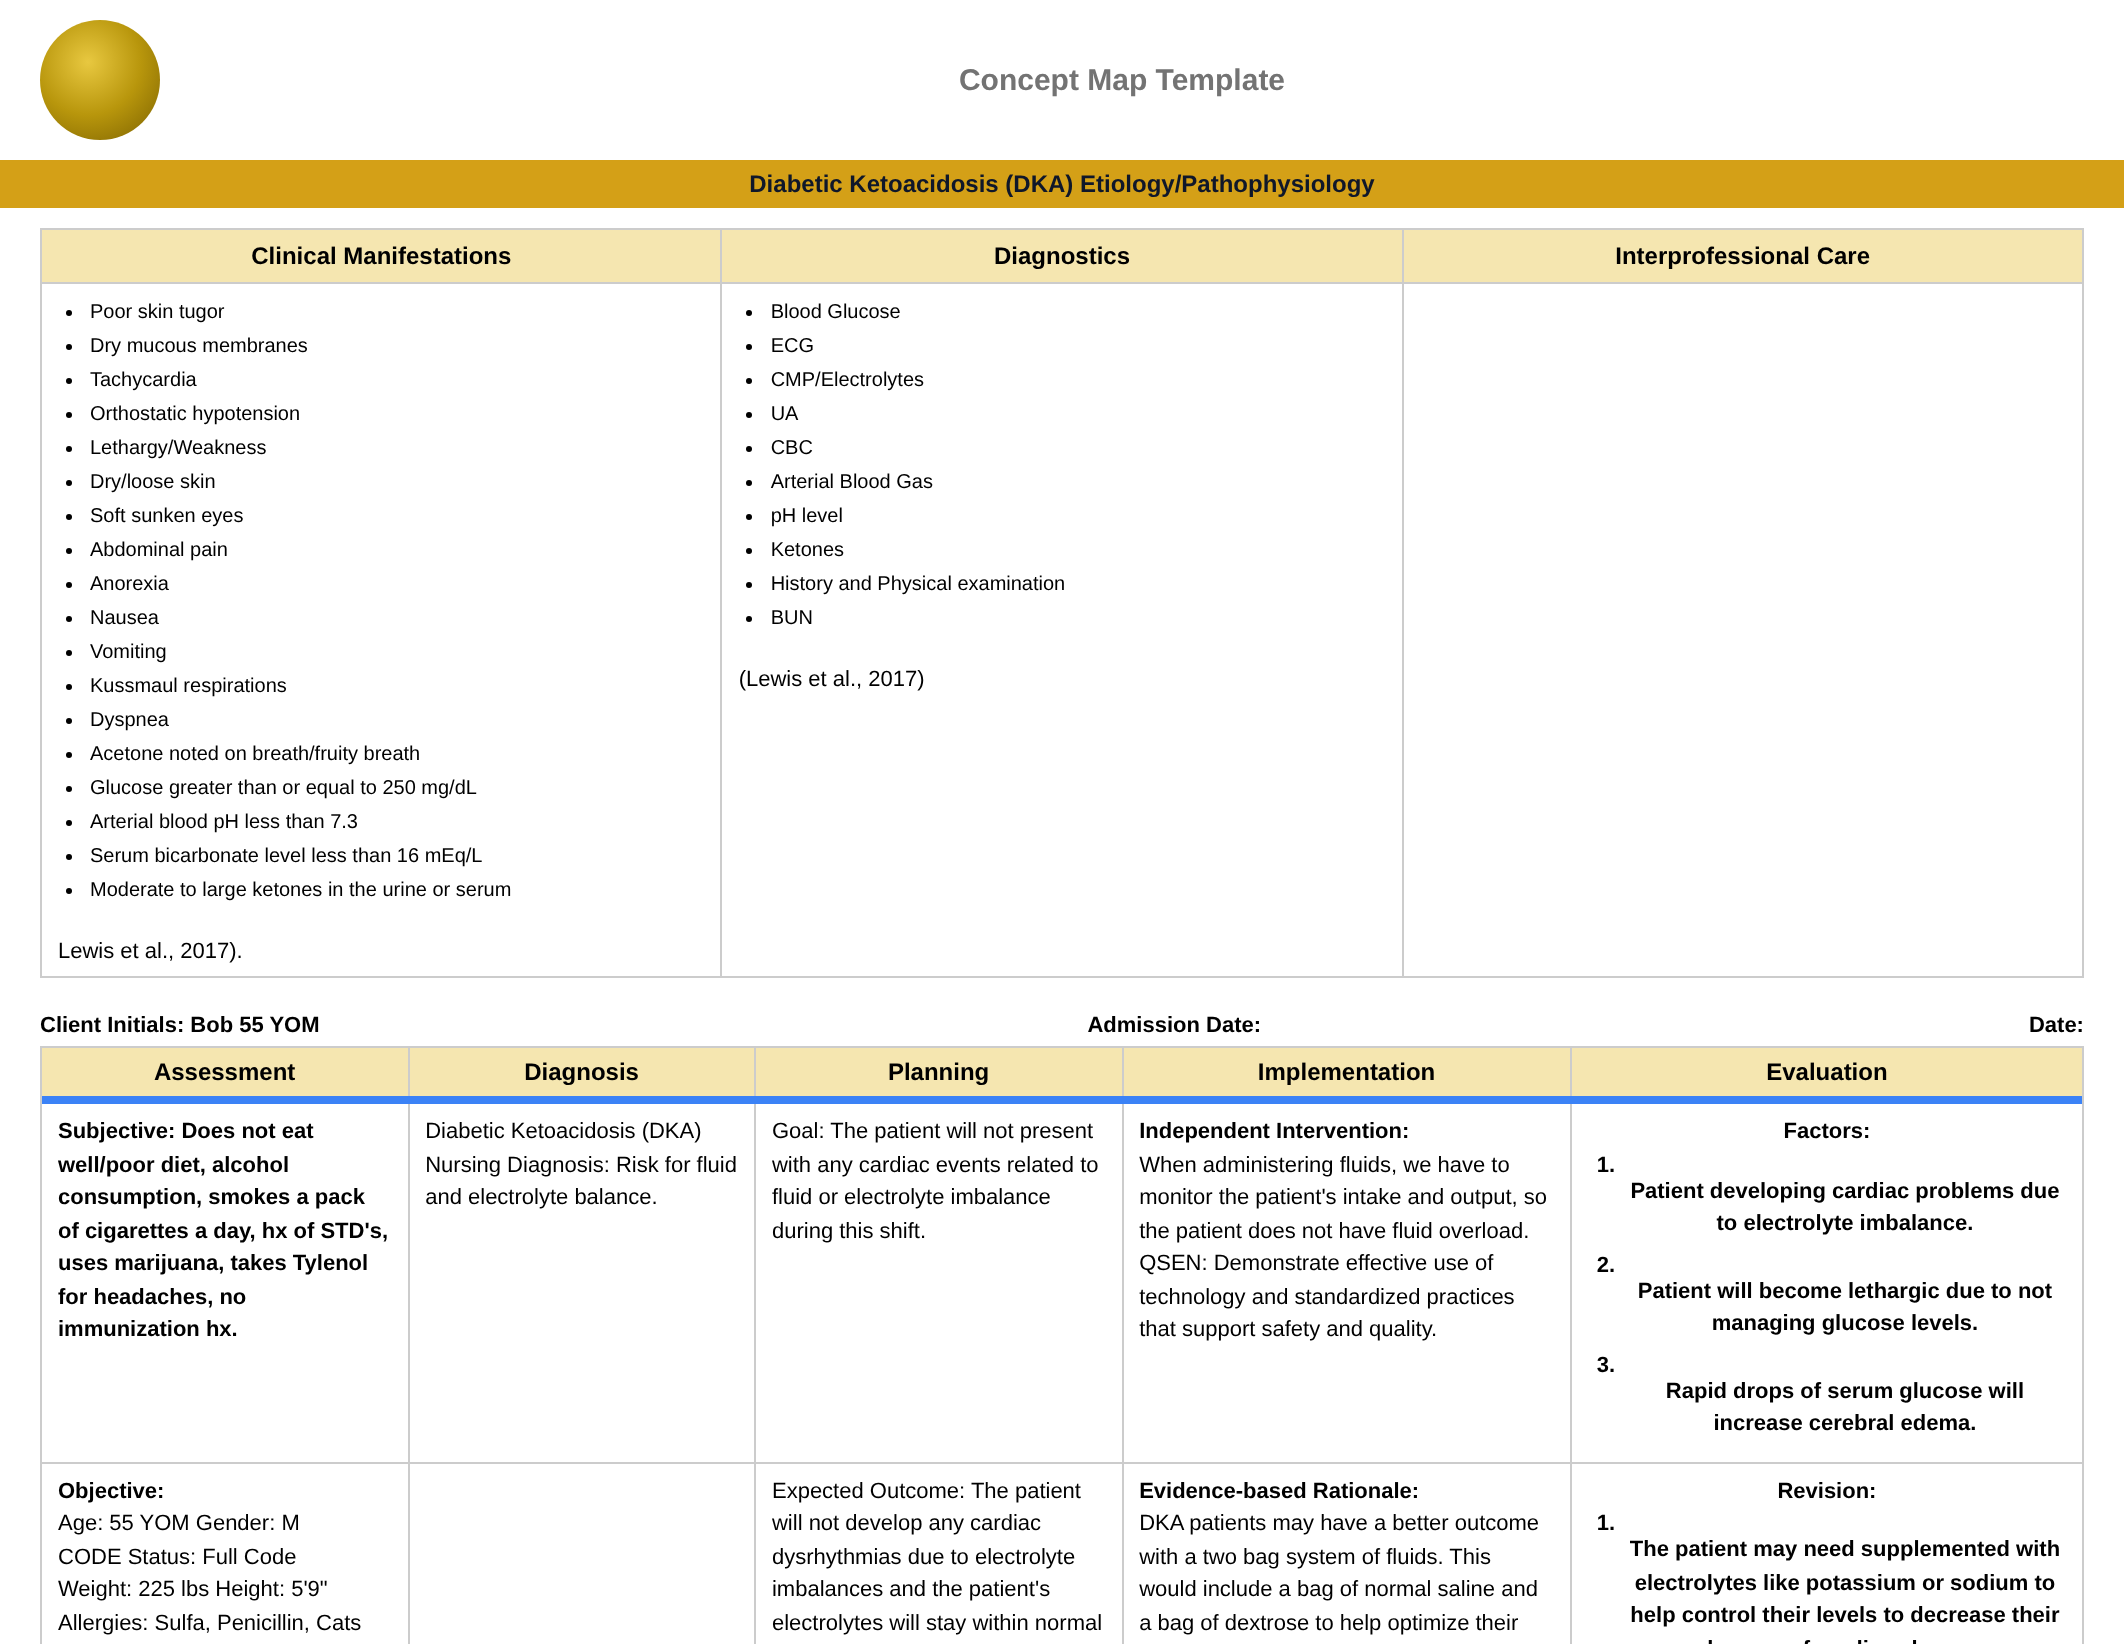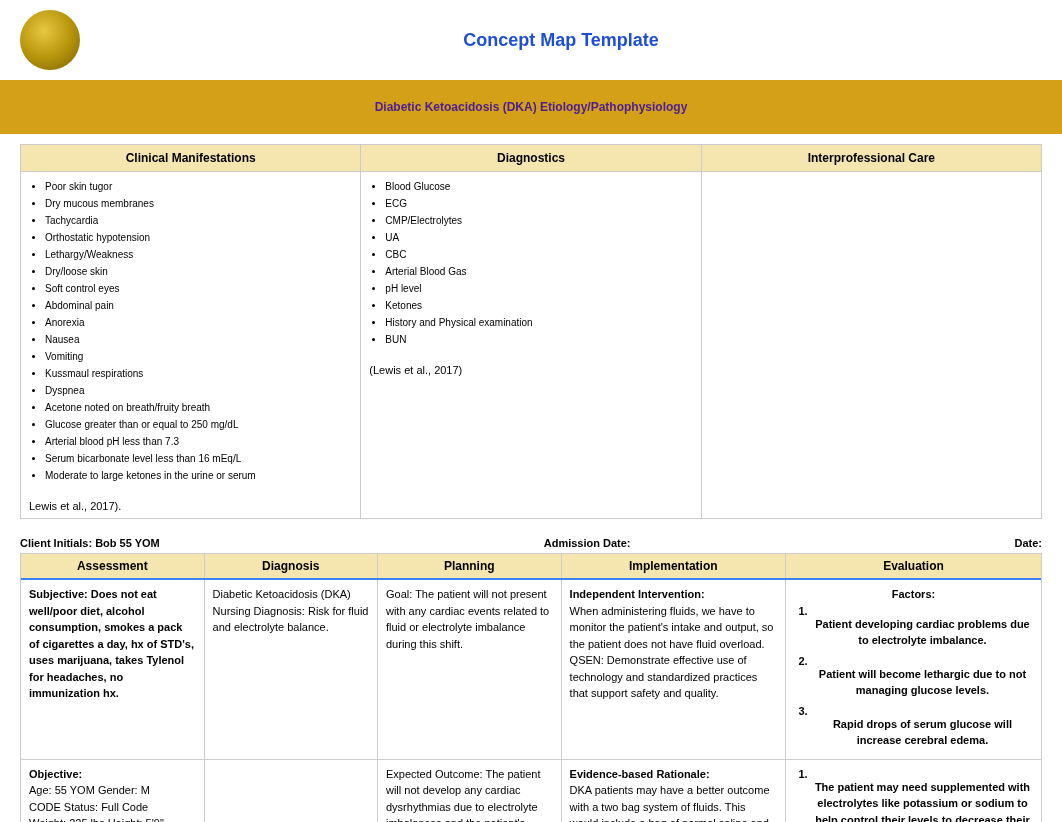--- a/index.html
+++ b/index.html
@@ -23,31 +23,31 @@
       height: 60px;
       border-radius: 50%;
       background: radial-gradient(circle at 40% 35%, #e8c840, #b8960c, #7a6000);
       flex-shrink: 0;
     }
     .title-block {
       flex: 1;
       text-align: center;
     }
     .main-title {
-      font-size: 18px;
-      font-weight: bold;
-      color: #1d4ed8;
+      font-size: 15px;
+      font-weight: bold;
+      color: #737373;
     }
     .sub-title-bar {
       background: #d4a017;
-      padding: 20px 0;
+      padding: 5px 0;
       text-align: center;
       font-size: 12px;
       font-weight: bold;
-      color: #4c1d95;
+      color: #0f172a;
     }
 
     
     .section1 {
       border: 1px solid #ccc;
       margin: 10px 20px;
     }
     .section1-header {
       display: flex;
       background: #f5e6b0;
@@ -97,21 +97,21 @@
     }
 
     
     .section2 {
       border: 1px solid #ccc;
       margin: 0 20px 10px 20px;
     }
     .section2-header {
       display: flex;
       background: #f5e6b0;
-      border-bottom: 2px solid #3b82f6;
+      border-bottom: 4px solid #3b82f6;
     }
     .section2-header .col-head {
       text-align: center;
       font-weight: bold;
       font-size: 12px;
       padding: 5px 4px;
       border-right: 1px solid #ccc;
     }
     .section2-header .col-head:last-child { border-right: none; }
 
@@ -171,21 +171,21 @@
   </div>
   <div class="section1-body">
     <div class="section1-col">
       <ul id="clinical-list">
           <li>Poor skin tugor</li>
           <li>Dry mucous membranes</li>
           <li>Tachycardia</li>
           <li>Orthostatic hypotension</li>
           <li>Lethargy/Weakness</li>
           <li>Dry/loose skin</li>
-          <li>Soft control eyes</li>
+          <li>Soft sunken eyes</li>
           <li>Abdominal pain</li>
           <li>Anorexia</li>
           <li>Nausea</li>
           <li>Vomiting</li>
           <li>Kussmaul respirations</li>
           <li>Dyspnea</li>
           <li>Acetone noted on breath/fruity breath</li>
           <li>Glucose greater than or equal to 250 mg/dL</li>
           <li>Arterial blood pH less than 7.3</li>
           <li>Serum bicarbonate level less than 16 mEq/L</li>
@@ -265,20 +265,21 @@
       <div><span class="bold">Objective:</span><br>Age: 55 YOM     Gender:  M<br>CODE Status: Full Code<br>Weight: 225 lbs        Height: 5'9"<br>Allergies: Sulfa, Penicillin, Cats<br>Diet: Normal (Admitted 5 Carb due to diabetes)<br>Braden Score: N/A       Activity: Ind.</div>
     </div>
     <div class="cell col-diagnosis"></div>
     <div class="cell col-planning">
       <div>Expected Outcome: The patient will not develop any cardiac dysrhythmias due to electrolyte imbalances and the patient's electrolytes will stay within normal ranges over the next 12 hours of this shift.</div>
     </div>
     <div class="cell col-impl">
       <div><span class="bold">Evidence-based Rationale:</span><br>DKA patients may have a better outcome with a two bag system of fluids.  This would include a bag of normal saline and a bag of dextrose to help optimize their outcome.  The study ultimately says that you can utilize the one bag or two bag system with close to the same</div>
     </div>
     <div class="cell col-eval">
+      <div class="bold">Revision:</div>
       <ol id="eval-list-r2" class="eval-list">
           <li>
             <span class="num">1.</span>
             <span class="text bold-text">The patient may need supplemented with electrolytes like potassium or sodium to help control their levels to decrease their chances of cardiac changes.</span>
           </li>
           <li>
             <span class="num">2.</span>
             <span class="text bold-text">Increase glucose checks</span>
           </li>
         </ol>

